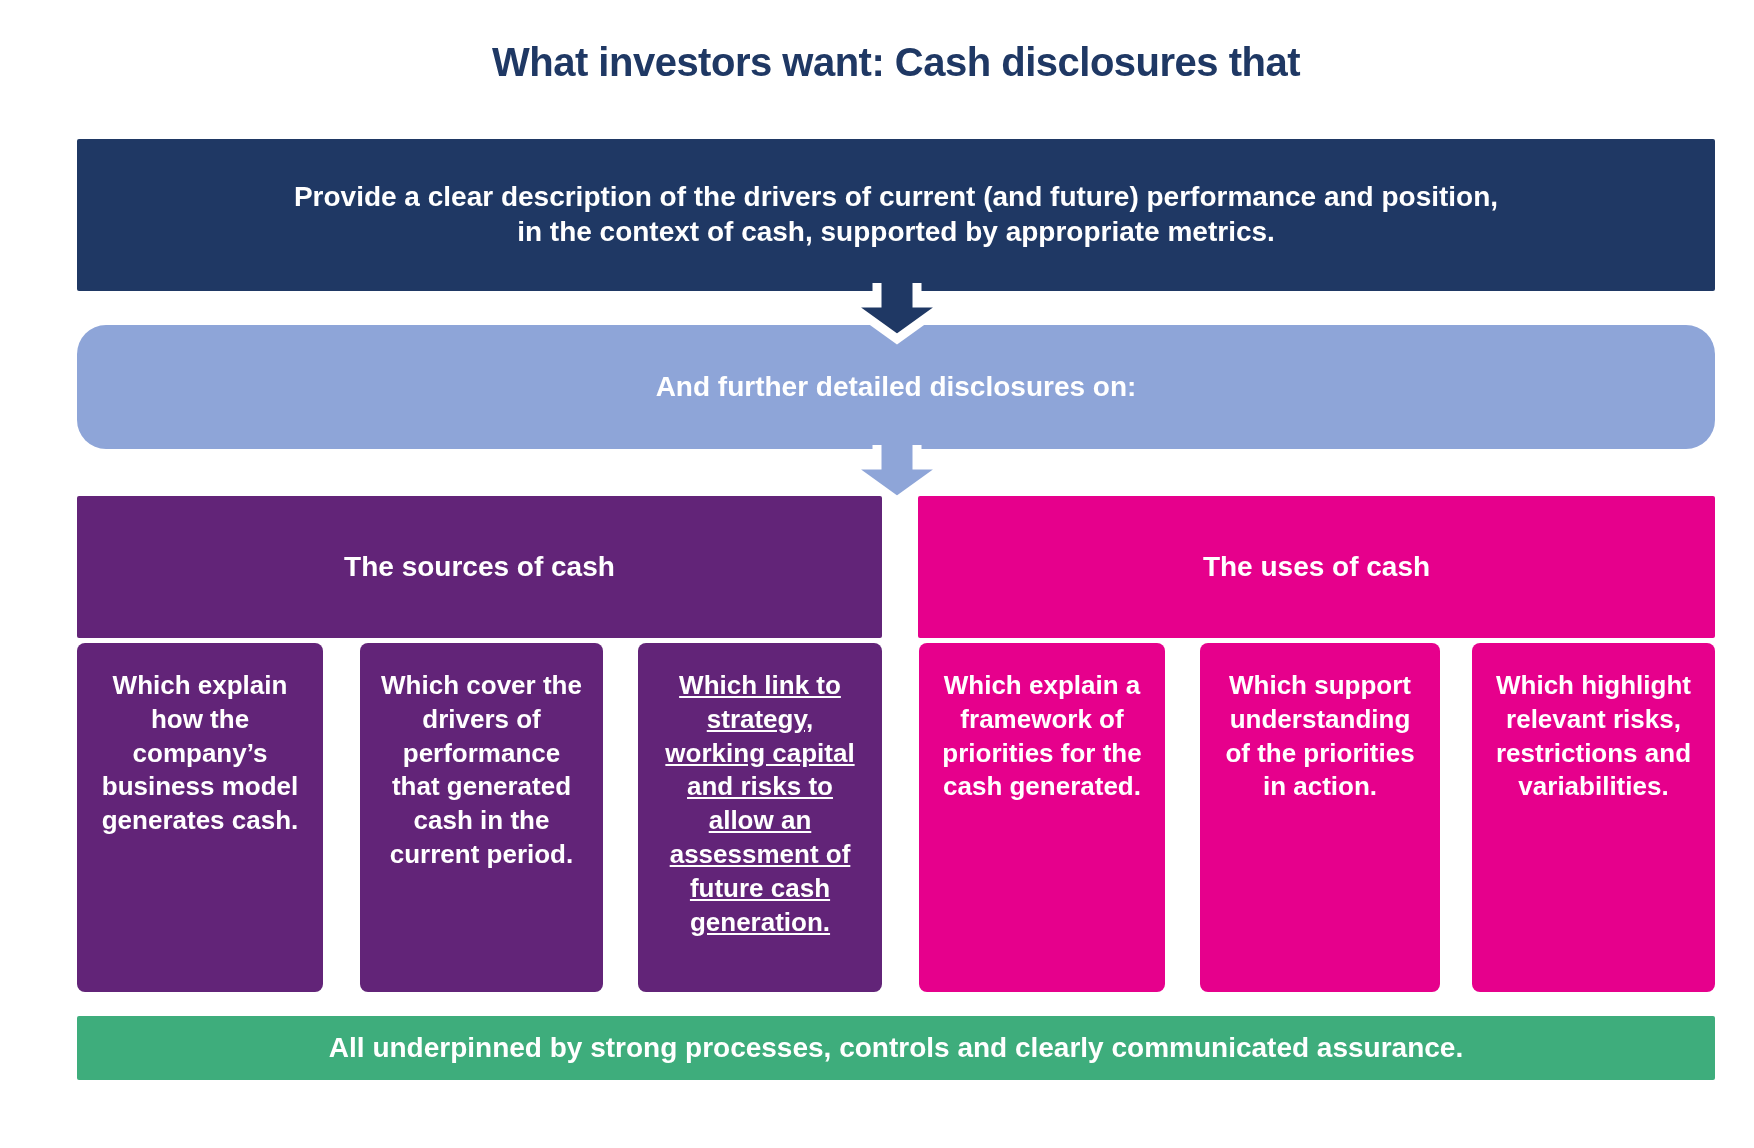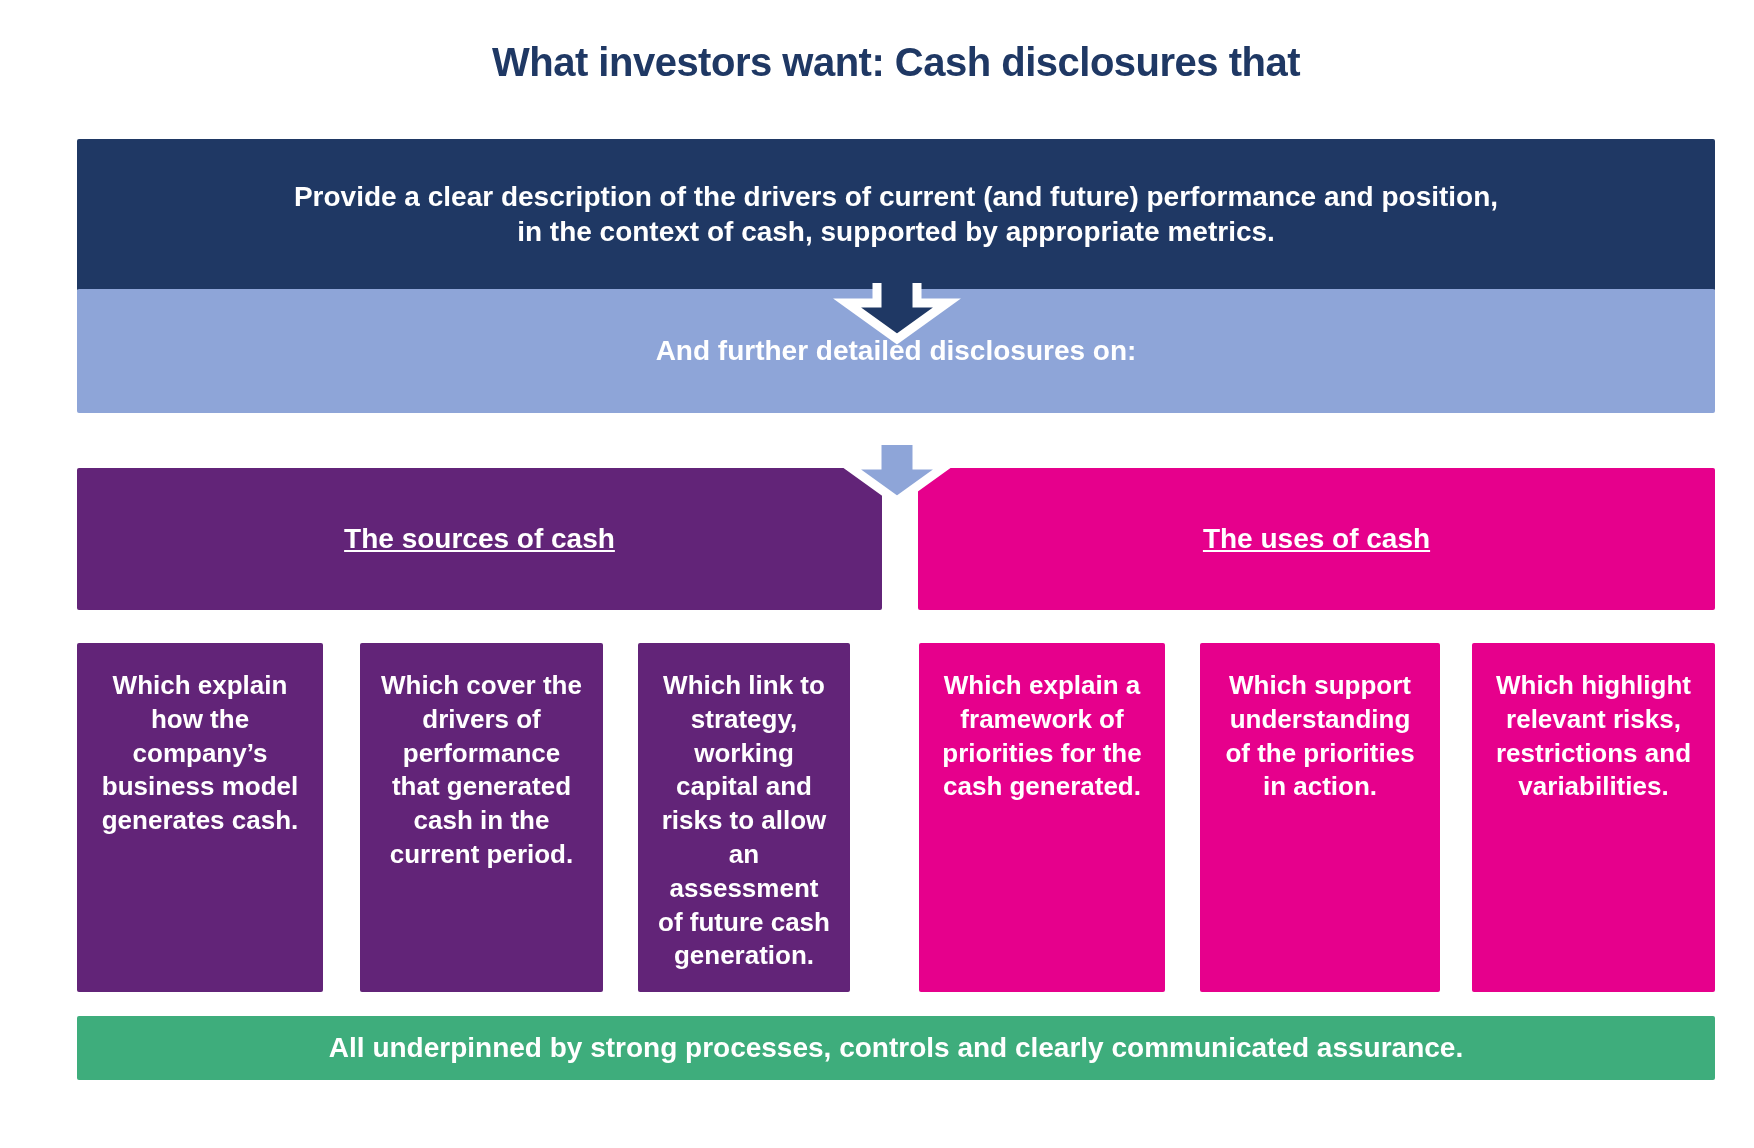--- a/index.html
+++ b/index.html
@@ -12,43 +12,42 @@
     color:var(--navy); letter-spacing:-0.5px;
   }
 
   .bar {
     position:absolute; left:57px; width:1638px;
     color:#ffffff; font-weight:bold; text-align:center;
     display:flex; flex-direction:column; align-items:center; justify-content:center;
     border-radius:2px;
   }
   .bar-navy  { top:139px; height:152px; background:var(--navy);  font-size:28px; line-height:1.24; }
-  .bar-lblue { top:289px; height:124px; background:var(--light_blue); font-size:28px; }
+  .bar-lblue { top:325px; height:124px; background:var(--light_blue); font-size:28px;border-radius:29px; }
 
   .header-box {
-    position:absolute; top:468px; height:142px;
+    position:absolute; top:496px; height:142px;
     display:flex; align-items:center; justify-content:center;
     color:#ffffff; font-weight:bold; font-size:28px; text-align:center;
     border-radius:2px;
-    text-decoration:underline;
   }
   .hdr-sources { left:57px;  width:805px; background:var(--purple);  }
   .hdr-uses    { left:898px; width:797px; background:var(--magenta); }
 
   .card {
     position:absolute; top:643px; height:349px;
     color:#ffffff; font-weight:bold; font-size:26px; line-height:1.3;
-    text-align:center; border-radius:2px;
+    text-align:center; border-radius:8px;
   }
   .card-inner { padding:26px 20px 0 20px; }
   .bg-purple  { background:var(--purple);  }
   .bg-magenta { background:var(--magenta); }
   .card-1 { left:57px;   width:246px; }
   .card-2 { left:340px;  width:243px; }
-  .card-3 { left:618px;  width:212px; }
+  .card-3 { left:618px;  width:244px;text-decoration:underline; }
   .card-4 { left:899px;  width:246px;text-align:center; }
   .card-5 { left:1180px; width:240px; }
   .card-6 { left:1452px; width:243px; }
 
   .footer-bar {
     position:absolute; left:57px; top:1016px; width:1638px; height:64px;
     background:var(--green); color:#ffffff; font-weight:bold; font-size:28px;
     display:flex; align-items:center; justify-content:center; text-align:center;
     border-radius:2px;
   }

